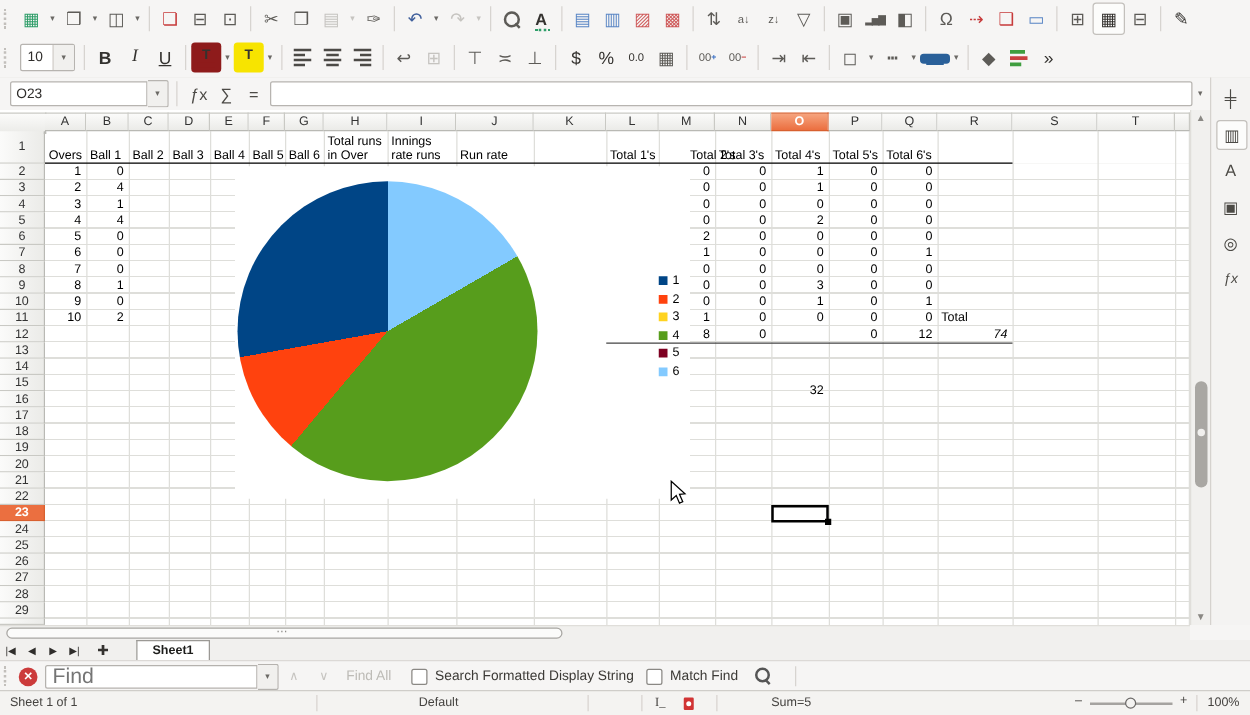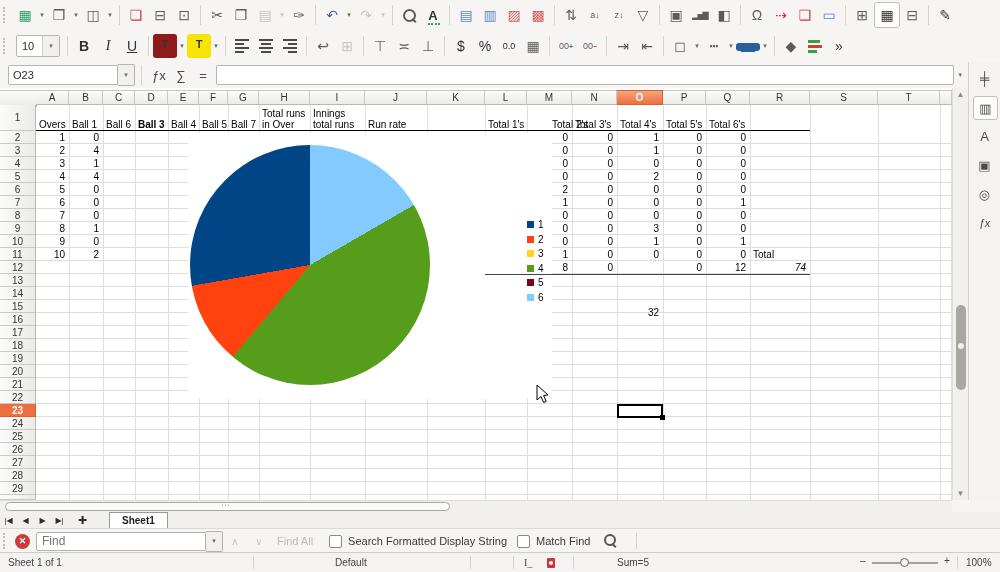--- a/index.html
+++ b/index.html
@@ -110,21 +110,21 @@
     display:flex;align-items:stretch;font-size:10px;}
   .tnav{width:17px;display:flex;align-items:center;justify-content:center;font-size:8px;color:#2f2d2b;}
   .tnav.add{font-size:11px;color:#34322f;margin:0 6px;}
   .sheettab{background:#fff;border:1px solid #9b9995;border-bottom:none;padding:0 12px;display:flex;
     align-items:center;font-weight:bold;color:#1d1d1b;margin-left:12px;}
   
   #findbar{position:absolute;left:0;top:528px;width:1000px;height:24px;background:#f6f5f4;
     border-top:1px solid #dcd9d6;display:flex;align-items:center;font-size:11px;color:#3c3a36;}
   #findclose{width:15px;height:15px;border-radius:50%;background:#cc3b3b;color:#fff;font-size:9px;
     display:flex;align-items:center;justify-content:center;margin:0 6px 0 2px;font-weight:bold;}
-  #findinput{width:158px;height:17px;border:1px solid #b5b2ae;border-radius:2px 0 0 2px;font-size:12px;
+  #findinput{width:158px;height:17px;border:1px solid #b5b2ae;border-radius:2px 0 0 2px;font-size:17px;
     padding:0 5px;background:#fff;font-family:"Liberation Sans",sans-serif;}
   .finddrop{width:16px;height:19px;border:1px solid #b5b2ae;border-left:none;border-radius:0 2px 2px 0;
     background:#f1f0ee;display:flex;align-items:center;justify-content:center;font-size:7px;color:#6b6965;}
   .chev{width:24px;text-align:center;color:#c6c4c0;font-size:10px;}
   .grayed{color:#bdbbb6;margin:0 6px;}
   .cb{width:11px;height:11px;border:1px solid #8a8884;border-radius:2px;background:#fff;
     margin:0 6px 0 10px;flex:0 0 auto;}
   .findmag{width:8px;height:8px;border:2px solid #555;border-radius:50%;position:relative;margin:0 10px 2px 14px;}
   .findmag::after{content:'';position:absolute;width:2px;height:5px;background:#555;left:7px;top:7px;
     transform:rotate(-45deg);}
@@ -402,27 +402,27 @@
       <div class="rowhead sel" style="top: 316px; height: 13px;">23</div>
       <div class="rowhead" style="top: 329px; height: 13px;">24</div>
       <div class="rowhead" style="top: 342px; height: 13px;">25</div>
       <div class="rowhead" style="top: 355px; height: 13px;">26</div>
       <div class="rowhead" style="top: 368px; height: 13px;">27</div>
       <div class="rowhead" style="top: 381px; height: 13px;">28</div>
       <div class="rowhead" style="top: 394px; height: 13px;">29</div>
       <div class="rowhead" style="top: 407px; height: 5px;"></div>
       <div class="h1cell" style="left: 37px; width: 32px;">Overs</div>
       <div class="h1cell" style="left: 70px; width: 33px;">Ball 1</div>
-      <div class="h1cell" style="left: 104px; width: 31px;">Ball 6</div>
-      <div class="h1cell" style="left: 136px; width: 32px; font-weight: bold;">Ball 3</div>
+      <div class="h1cell" style="left: 104px; width: 31px;">Ball 2</div>
+      <div class="h1cell" style="left: 136px; width: 32px;">Ball 3</div>
       <div class="h1cell" style="left: 169px; width: 30px;">Ball 4</div>
       <div class="h1cell" style="left: 200px; width: 28px;">Ball 5</div>
-      <div class="h1cell" style="left: 229px; width: 30px;">Ball 7</div>
+      <div class="h1cell" style="left: 229px; width: 30px;">Ball 6</div>
       <div class="h1cell" style="left: 260px; width: 50px;">Total runs in Over</div>
-      <div class="h1cell" style="left: 311px; width: 54px;">Innings total runs</div>
+      <div class="h1cell" style="left: 311px; width: 54px;">Innings rate runs</div>
       <div class="h1cell" style="left: 366px; width: 61px;">Run rate</div>
       <div class="h1cell" style="left: 486px; width: 41px;">Total 1's</div>
       <div class="h1cell" style="left: 528px; width: 44px; margin-left: 22px;">Total 2's</div>
       <div class="h1cell" style="left: 573px; width: 44px;">Total 3's</div>
       <div class="h1cell" style="left: 618px; width: 45px;">Total 4's</div>
       <div class="h1cell" style="left: 664px; width: 42px;">Total 5's</div>
       <div class="h1cell" style="left: 707px; width: 43px;">Total 6's</div>
       <div class="darkline" style="left: 36px; top: 41.5px; width: 774px; height: 1.5px;"></div>
       <div class="darkline" style="left: 485px; top: 186px; width: 325px; height: 1px; background: rgb(68, 68, 68);"></div>
       <div class="cell num" style="left: 37px; width: 28px; top: 43px;">1</div>

